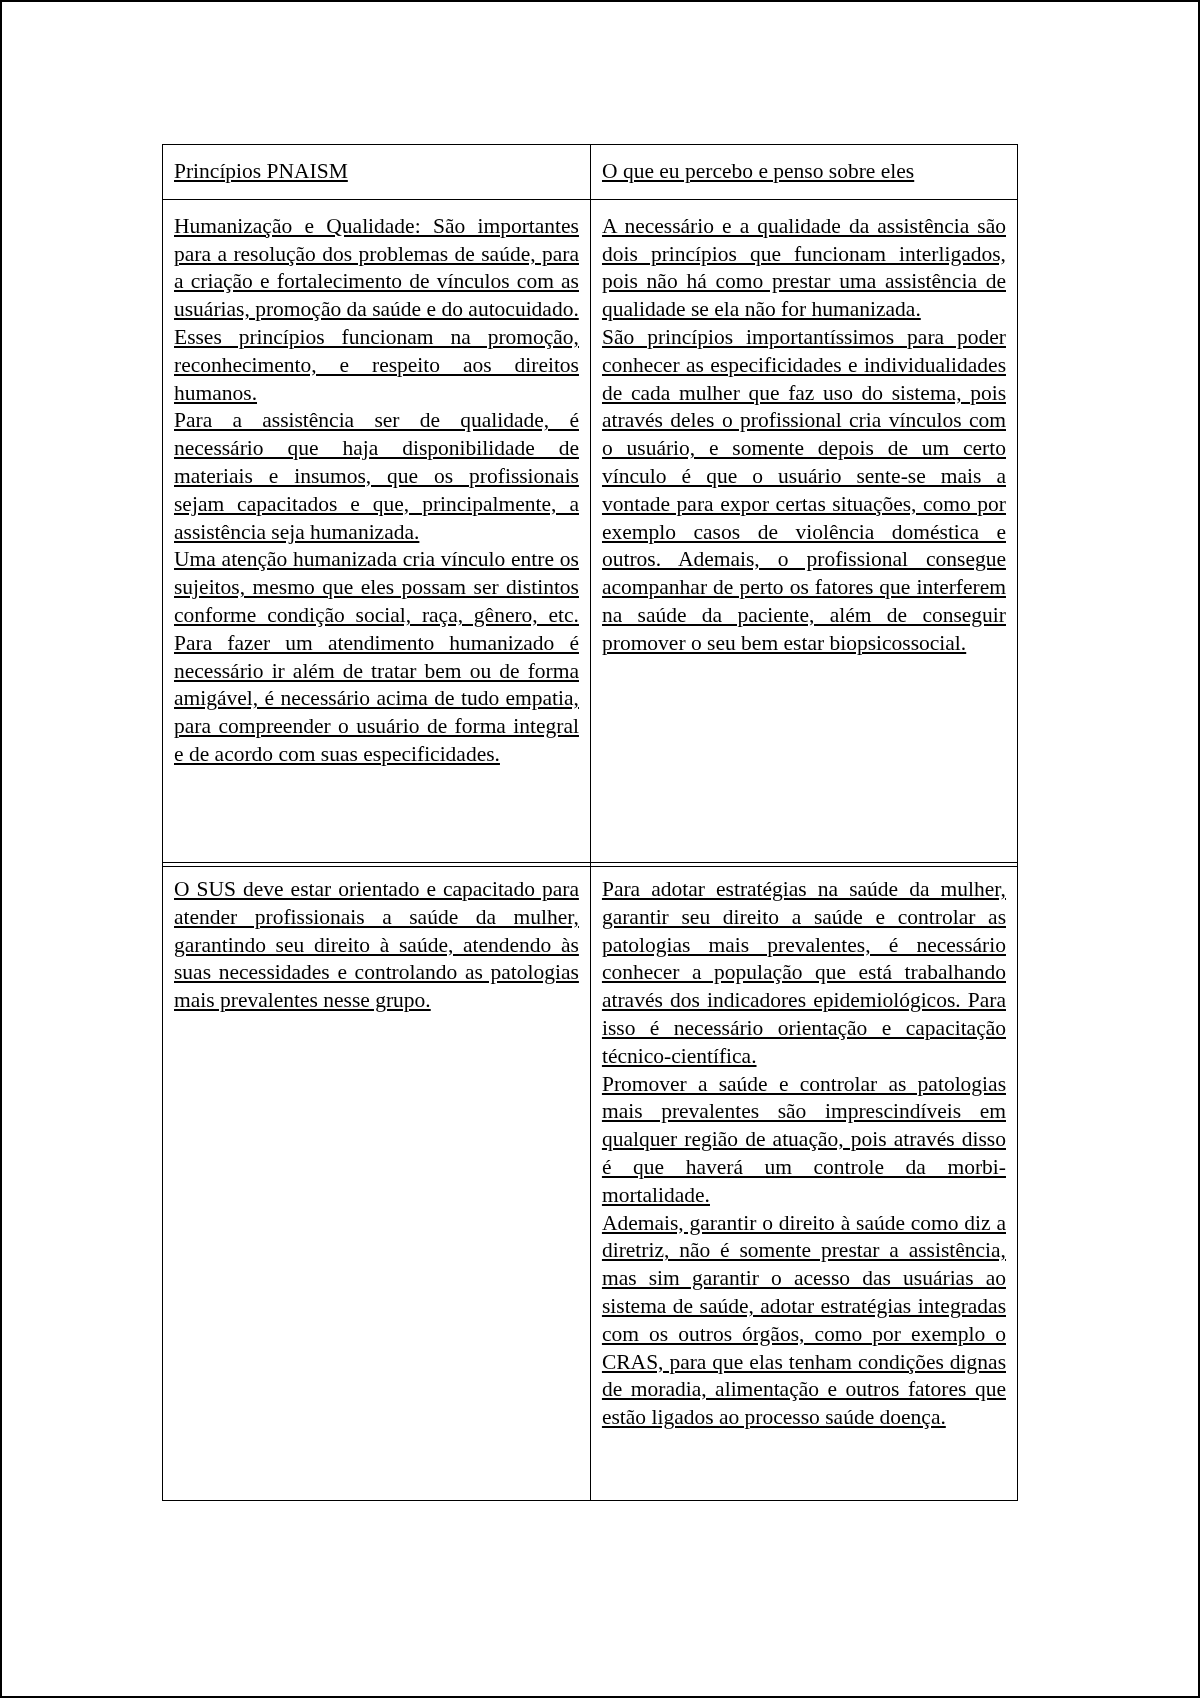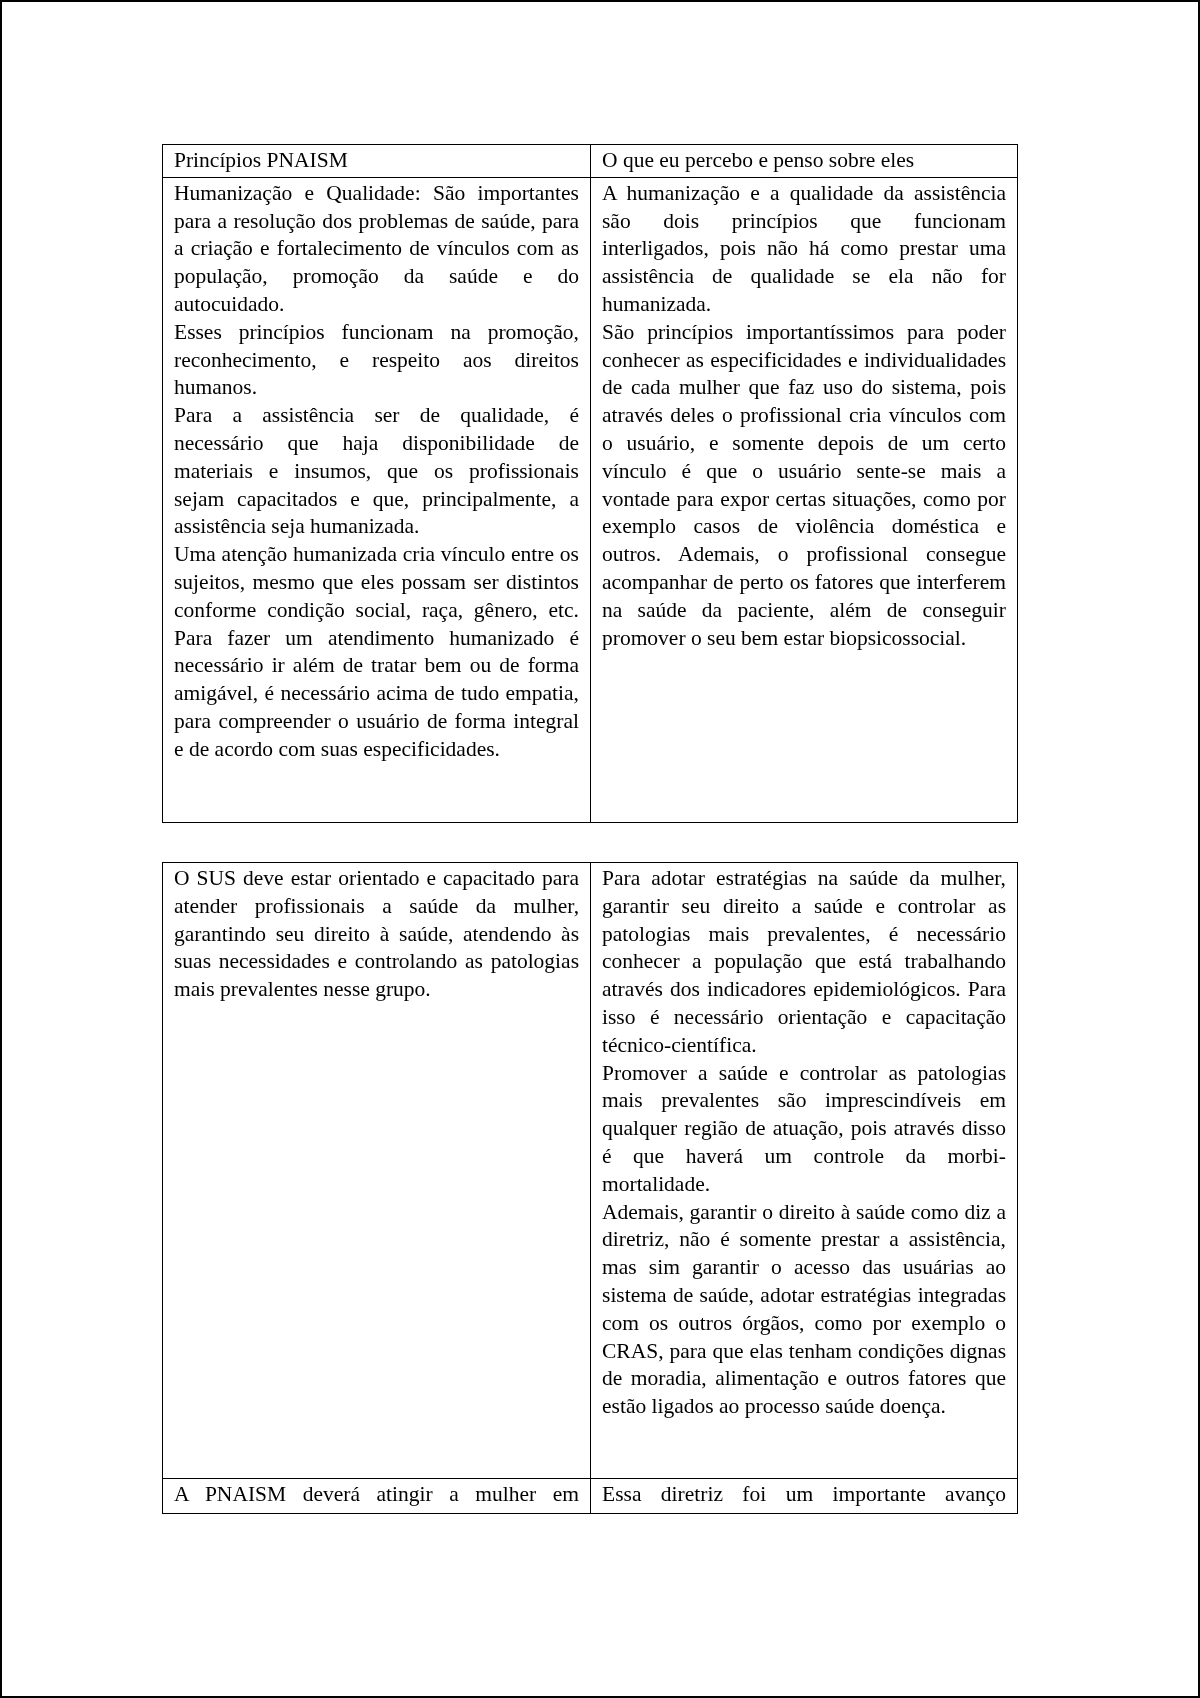--- a/index.html
+++ b/index.html
@@ -9,21 +9,21 @@
     border: 2px solid #000; background: #fff;
   }
   .tbl {
     position: absolute; left: 160px; width: 856px;
     border-collapse: collapse;
     font-family: "Liberation Serif", "DejaVu Serif", serif;
     font-size: 21.5px; line-height: 27.8px; color: #000;
   }
   .tbl td {
     border: 1.5px solid #000; vertical-align: top;
-    padding: 2px 11px; text-align: justify; text-align-last: auto;
+    padding: 13px 11px; text-align: justify; text-align-last: auto; text-decoration: underline;
   }
   .tbl td.c1 { width: 406px; }
   .tbl td.c2 { width: 405px; }
   .tbl .hdr td { text-align: left; height: 27px; }
   .para { margin: 0; text-align: justify; }
   #t1 { top: 142px; }
   #t1 .body td { height: 640px; }
   #t2 { top: 860px; }
   #t2 .body td { height: 611px; }
   #t2 .cut td { height: 30px; text-align: justify; text-align-last: justify; white-space: nowrap; overflow: hidden; }
@@ -35,50 +35,42 @@
 <div class="page">
 
   <table class="tbl" id="t1">
     <tbody>
         <tr class="hdr">
       <td class="c1">Princípios PNAISM</td>
       <td class="c2">O que eu percebo e penso sobre eles</td>
     </tr>
     <tr class="body">
       <td class="c1">
-        <p class="para">Humanização e Qualidade: São importantes para a resolução dos problemas de saúde, para a criação e fortalecimento de vínculos com as população, promoção da saúde e do autocuidado.</p>
+        <p class="para">Humanização e Qualidade: São importantes para a resolução dos problemas de saúde, para a criação e fortalecimento de vínculos com as usuárias, promoção da saúde e do autocuidado.</p>
         <p class="para">Esses princípios funcionam na promoção, reconhecimento, e respeito aos direitos humanos.</p>
         <p class="para">Para a assistência ser de qualidade, é necessário que haja disponibilidade de materiais e insumos, que os profissionais sejam capacitados e que, principalmente, a assistência seja humanizada.</p>
         <p class="para">Uma atenção humanizada cria vínculo entre os sujeitos, mesmo que eles possam ser distintos conforme condição social, raça, gênero, etc. Para fazer um atendimento humanizado é necessário ir além de tratar bem ou de forma amigável, é necessário acima de tudo empatia, para compreender o usuário de forma integral e de acordo com suas especificidades.</p>
       </td>
       <td class="c2">
-        <p class="para">A humanização e a qualidade da assistência são dois princípios que funcionam interligados, pois não há como prestar uma assistência de qualidade se ela não for humanizada.</p>
+        <p class="para">A necessário e a qualidade da assistência são dois princípios que funcionam interligados, pois não há como prestar uma assistência de qualidade se ela não for humanizada.</p>
         <p class="para">São princípios importantíssimos para poder conhecer as especificidades e individualidades de cada mulher que faz uso do sistema, pois através deles o profissional cria vínculos com o usuário, e somente depois de um certo vínculo é que o usuário sente-se mais a vontade para expor certas situações, como por exemplo casos de violência doméstica e outros. Ademais, o profissional consegue acompanhar de perto os fatores que interferem na saúde da paciente, além de conseguir promover o seu bem estar biopsicossocial.</p>
       </td>
     </tr>
   </tbody>
     </table>
 
   <table class="tbl" id="t2">
     <tbody>
     <tr class="body">
       <td class="c1">
         <p class="para">O SUS deve estar orientado e capacitado para atender profissionais a saúde da mulher, garantindo seu direito à saúde, atendendo às suas necessidades e controlando as patologias mais prevalentes nesse grupo.</p>
       </td>
       <td class="c2">
         <p class="para">Para adotar estratégias na saúde da mulher, garantir seu direito a saúde e controlar as patologias mais prevalentes, é necessário conhecer a população que está trabalhando através dos indicadores epidemiológicos. Para isso é necessário orientação e capacitação técnico-científica.</p>
         <p class="para">Promover a saúde e controlar as patologias mais prevalentes são imprescindíveis em qualquer região de atuação, pois através disso é que haverá um controle da morbi-mortalidade.</p>
         <p class="para">Ademais, garantir o direito à saúde como diz a diretriz, não é somente prestar a assistência, mas sim garantir o acesso das usuárias ao sistema de saúde, adotar estratégias integradas com os outros órgãos, como por exemplo o CRAS, para que elas tenham condições dignas de moradia, alimentação e outros fatores que estão ligados ao processo saúde doença.</p>
       </td>
     </tr>
-    <tr class="cut">
-      <td class="c1">
-        <span> A PNAISM deverá atingir a mulher em</span>
-      </td>
-      <td class="c2">
-        <span>Essa diretriz foi um importante avanço</span>
-      </td>
-    </tr>
   </tbody>
     </table>
 
   <div class="clip"></div>
 </div>
 
 </body></html>

